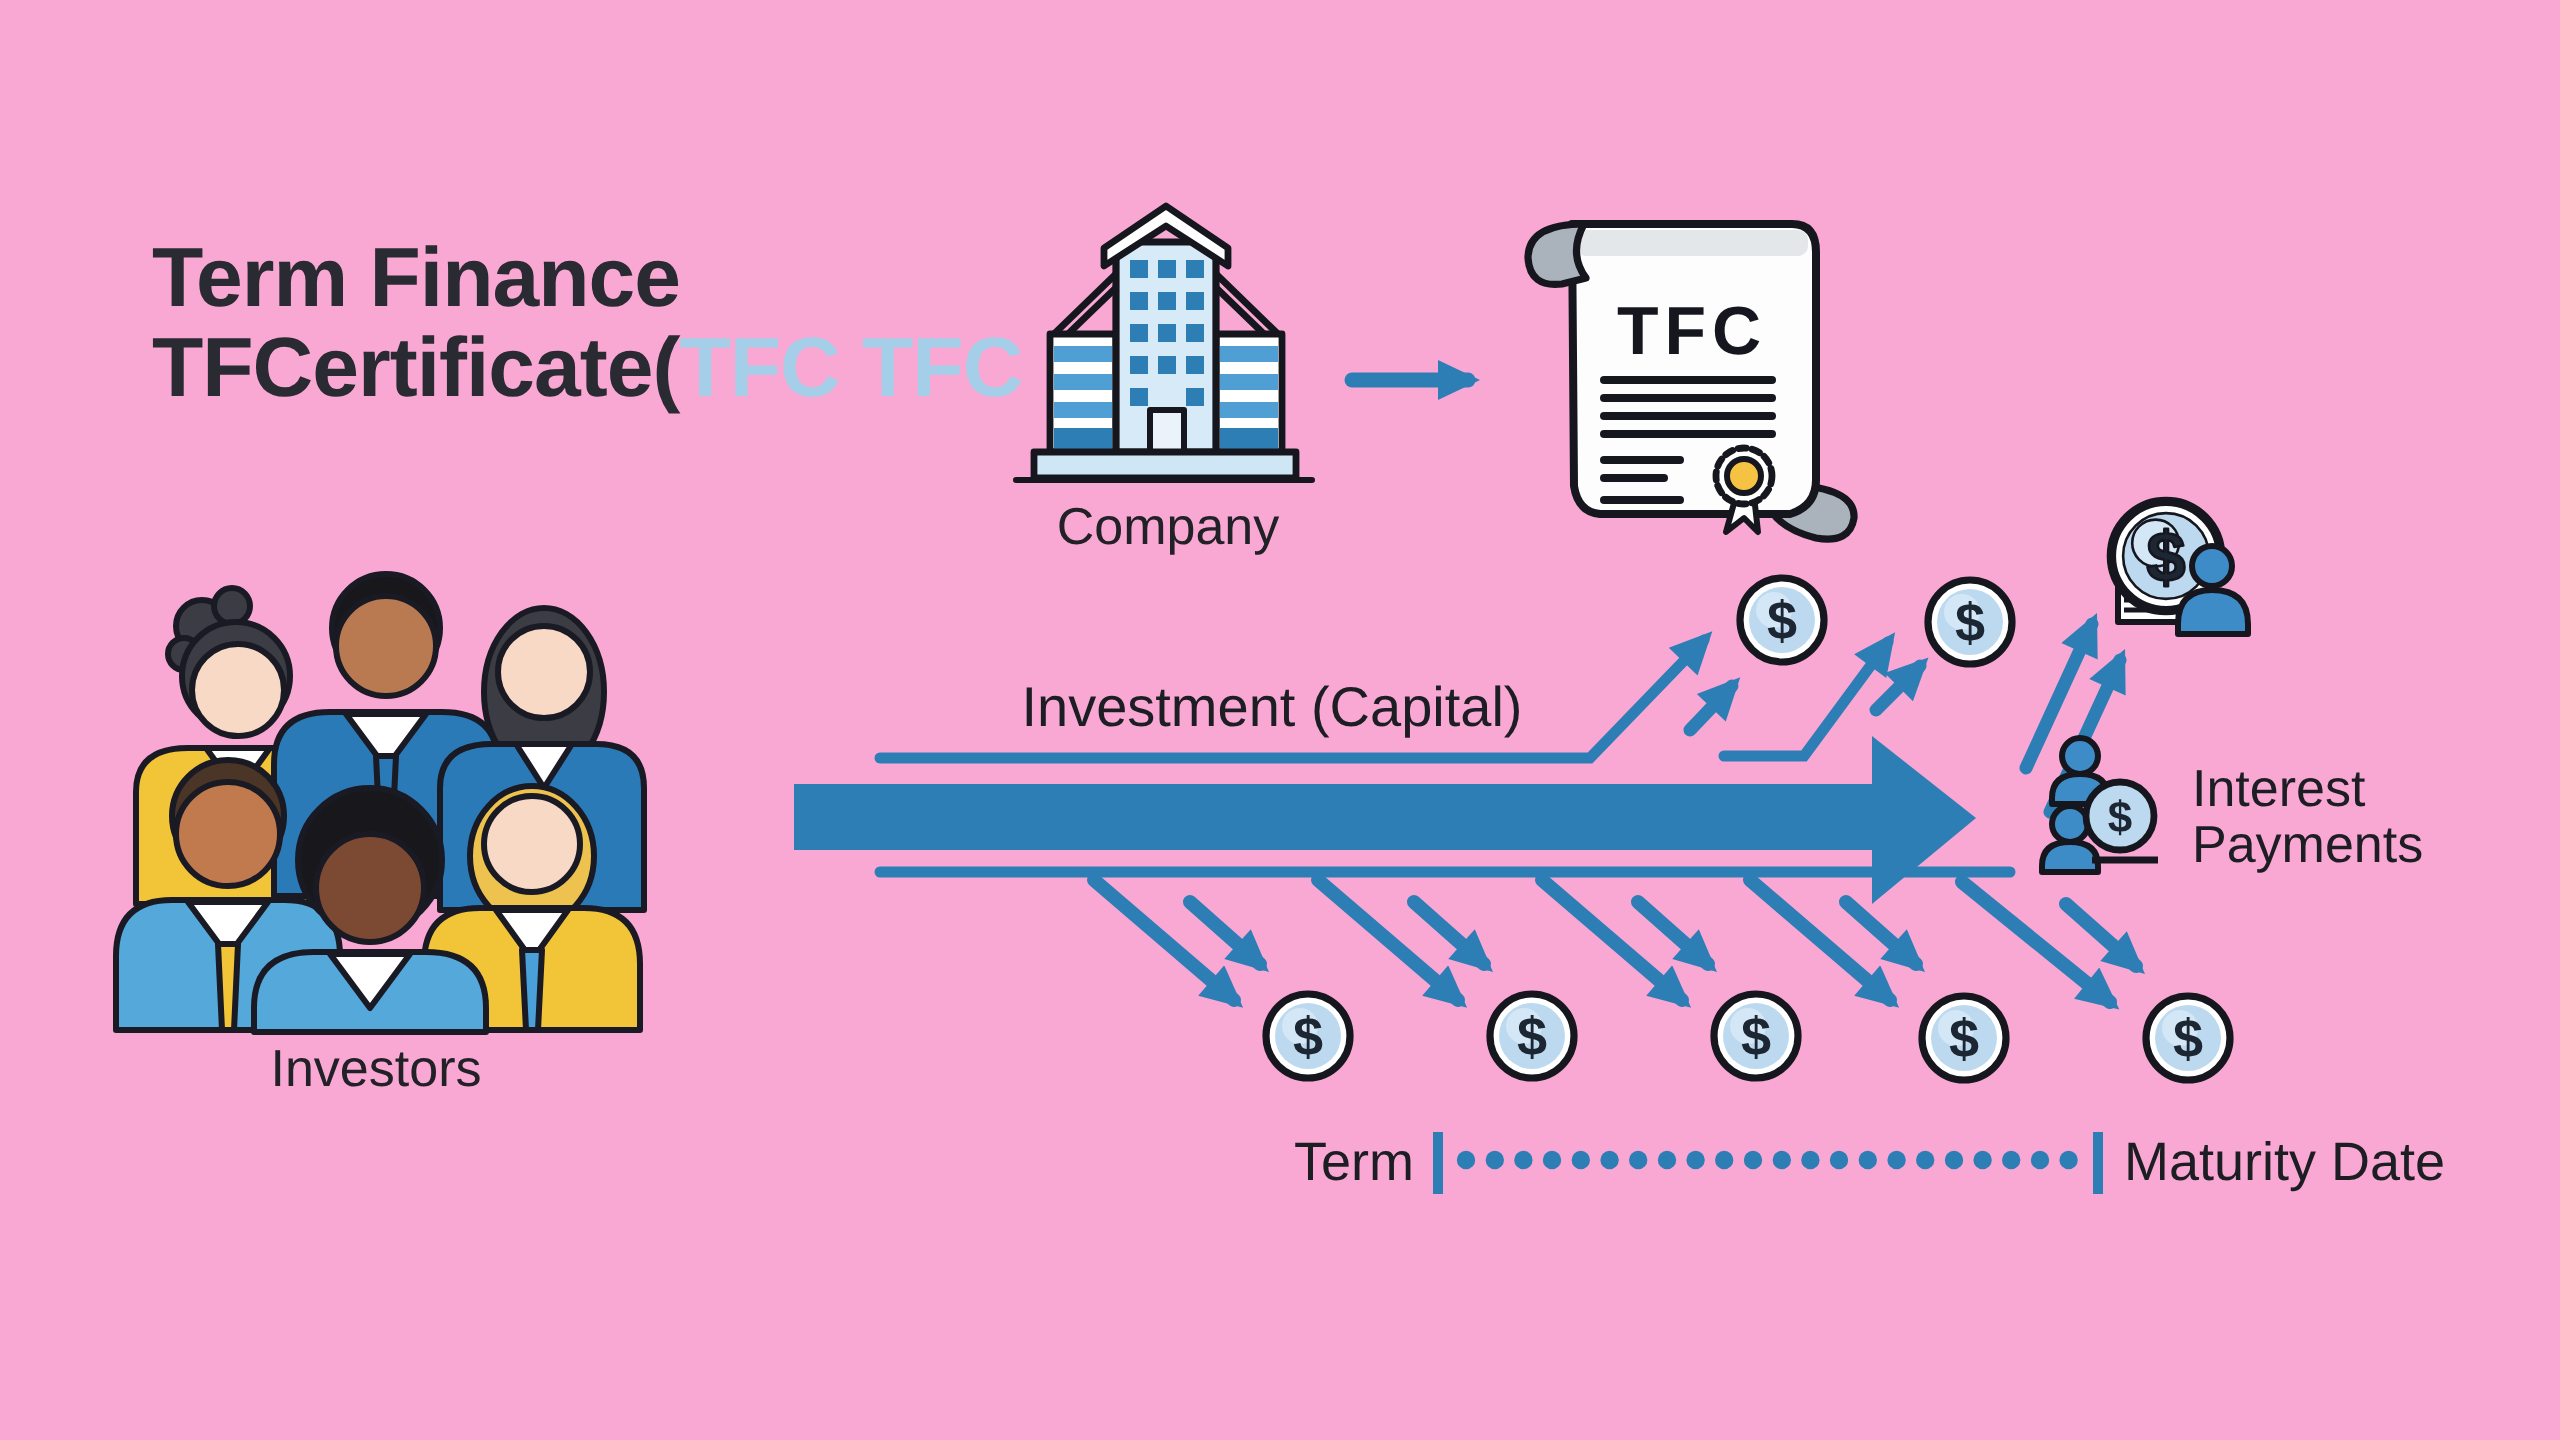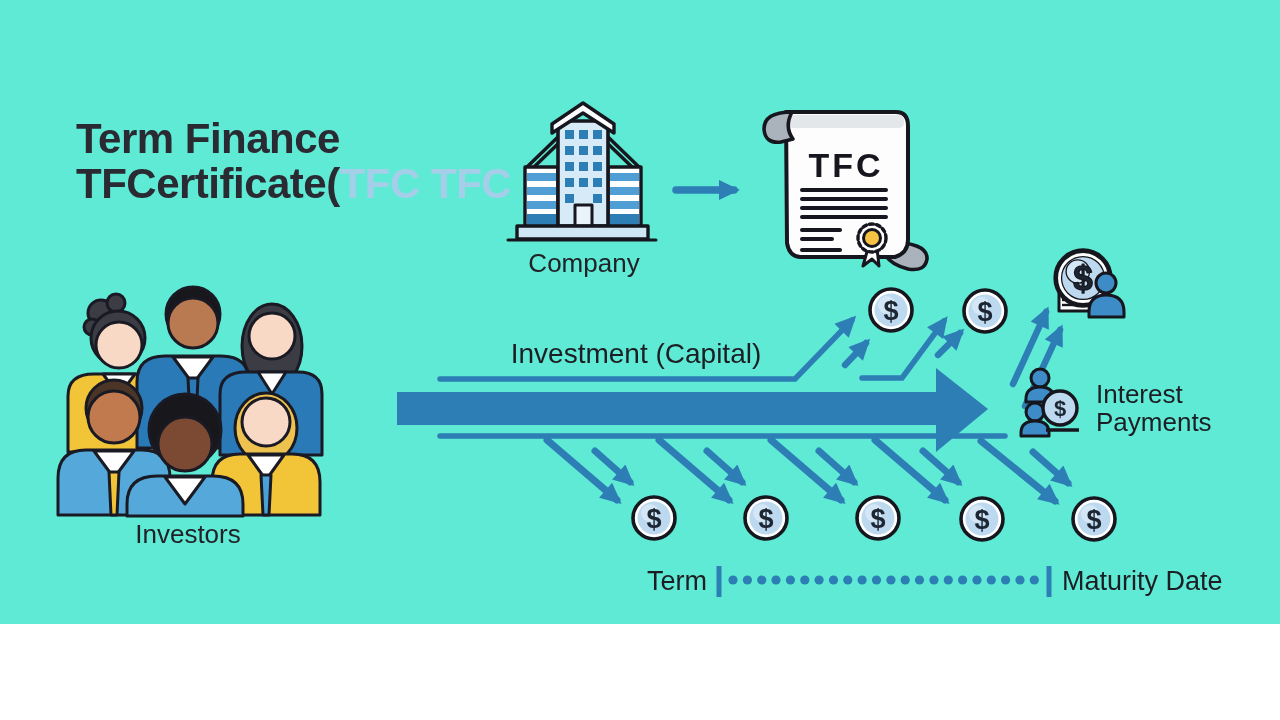--- a/index.html
+++ b/index.html
@@ -1,16 +1,16 @@
 <!DOCTYPE html>
 <html><head>
 <meta charset="utf-8">
 <style>
   html,body{margin:0;padding:0;background:#ffffff;}
-  .canvas{position:relative;width:1280px;height:624px;background:#5eead4;overflow:hidden;
+  .canvas{position:relative;width:1280px;height:720px;background:#f9a8d4;overflow:hidden;
           font-family:"Liberation Sans", sans-serif;text-align:right;}
   svg text{font-family:"Liberation Sans", sans-serif;}
 </style>
 </head>
 <body>
 
 <div class="canvas">
 <svg width="1280" height="720" viewBox="0 0 1280 720">
   <defs>
     <marker id="ah" markerUnits="userSpaceOnUse" markerWidth="24" markerHeight="22" refX="16" refY="10" orient="auto">

